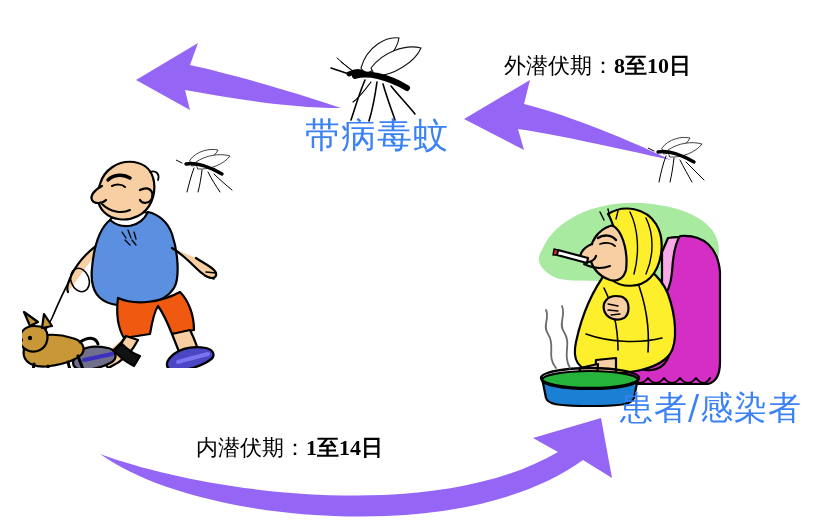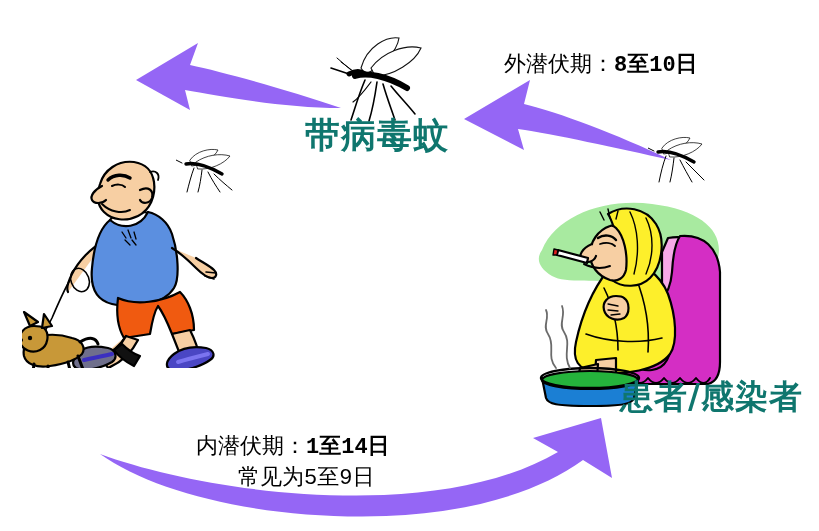--- a/index.html
+++ b/index.html
@@ -14,45 +14,46 @@
     position: relative;
     width: 819px;
     height: 531px;
     background: #ffffff;
     overflow: hidden;
   }
   .abs { position: absolute; }
 
   
   .node-label {
-    color: #0f766e;
+    color: #3b82f6;
     font-family: "DejaVu Sans", "Liberation Sans", sans-serif;
-    font-weight: 700;
+    font-weight: 400;
     white-space: nowrap;
     letter-spacing: 1px;
   }
   #label-mosquito {
     left: 305px; top: 112px;
     font-size: 35px;
   }
   #label-healthy {
     left: 50px; top: 358px;
     font-size: 35px;
   }
   #label-patient {
-    left: 620px; top: 375px;
+    left: 620px; top: 386px;
     font-size: 33px;
   }
 
   .period-label {
     color: #000000;
-    font-family: Liberation Mono, monospace;
+    font-family: Liberation Serif, serif;
     font-size: 22px;
     white-space: nowrap;
     line-height: 1.42;
+    text-align: center;
   }
   .period-label b { font-weight: 700; }
   #label-extrinsic {
     left: 504px; top: 50px;
   }
   #label-intrinsic {
     left: 196px; top: 432px;
   }
   #label-intrinsic .line2 {
     display: block;
@@ -350,16 +351,15 @@
 
 
   <div class="abs node-label" id="label-patient">患者/感染者</div>
 
   <div class="abs period-label" id="label-extrinsic">
     <span>外潜伏期：</span><b>8至10日</b>
   </div>
 
   <div class="abs period-label" id="label-intrinsic">
     <span>内潜伏期：</span><b>1至14日</b>
-    <span class="line2">常见为5至9日</span>
   </div>
 
 </div>
 
 </body></html>

